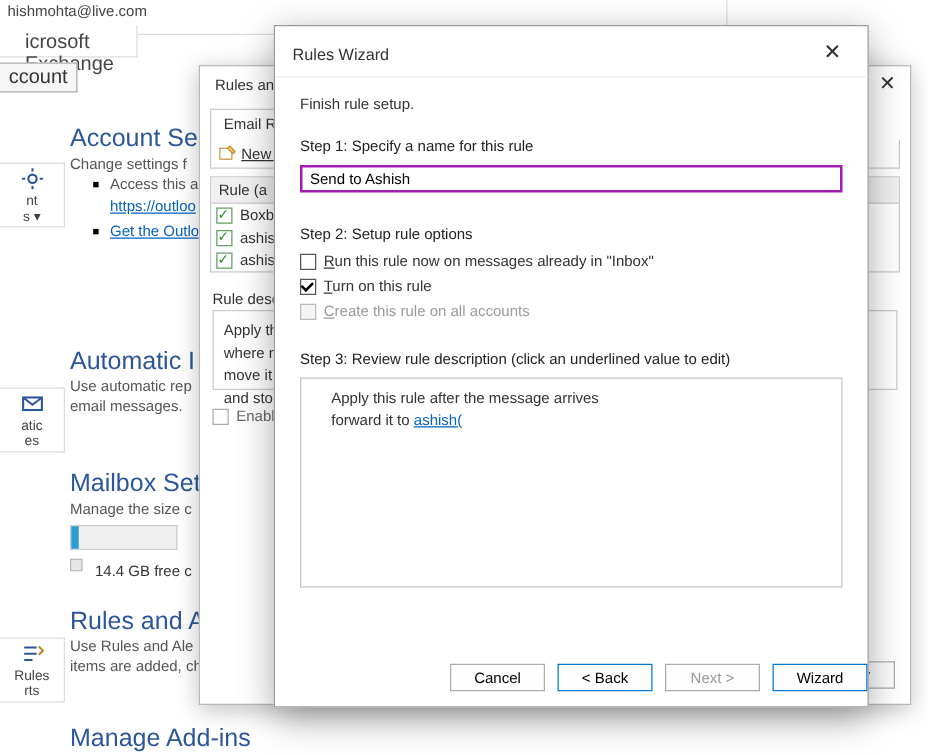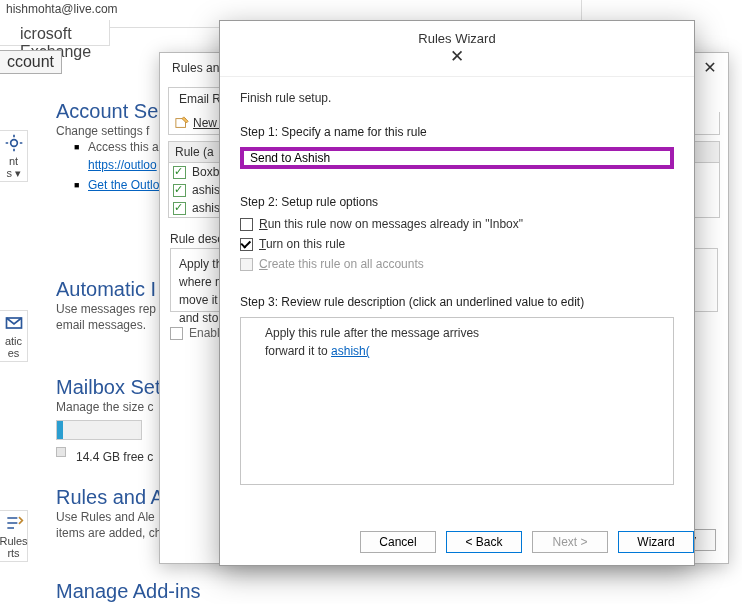--- a/index.html
+++ b/index.html
@@ -5,21 +5,21 @@
   * { box-sizing: border-box; font-family: "Segoe UI", Tahoma, sans-serif; }
   body { margin: 0; width: 742px; height: 604px; background: #fff; color: #333; font-size: 12px; overflow: hidden; position: relative; }
 
   
   .bg { position: absolute; inset: 0; }
   .bg .cell { border: 1px solid #ddd; position: absolute; background: #fff; }
   .bg .email { left: 0; top: 0; width: 582px; height: 28px; border-top: none; border-left: none; padding: 2px 6px; font-size: 12px; color: #444; }
   .bg .provider { left: 0; top: 20px; width: 110px; height: 26px; border-left: none; border-top: none; padding: 5px 20px; font-size: 16px; color: #444; background:#fff; }
   .bg .account-btn { position:absolute; left:0; top:50px; width:62px; height:24px; border:1px solid #adadad; border-left:none; background:#f6f6f6; text-align:center; line-height:22px; font-size:16px;}
   .leftcut { position:absolute; left:0; top:130px; width:40px; height:200px; }
-  .leftcut .badge { width:28px; height:52px; border:1px solid #ddd; border-left:none; background:#fff; margin-bottom:8px; display:flex; align-items:center; justify-content:center; flex-direction:column; font-size:11px; color:#444;}
+  .leftcut .badge { width:52px; height:52px; border:1px solid #ddd; border-left:none; background:#fff; margin-bottom:8px; display:flex; align-items:center; justify-content:center; flex-direction:column; font-size:11px; color:#444;}
   .leftcut .badge svg { width:20px; height:20px; margin-bottom:2px;}
   .section-title { position:absolute; color:#2b579a; font-size:20px; }
   .section-sub { position:absolute; color:#555; font-size:12px; }
   .bullet { position:absolute; color:#000; font-size:9px; }
   .link { color:#0563c1; text-decoration:underline; cursor:pointer;}
   .storage-bar { position:absolute; left:56px; top:420px; width:86px; height:20px; background:#f0f0f0; border:1px solid #ccc;}
   .storage-bar::before{content:"";position:absolute;left:0;top:0;bottom:0;width:6px;background:#2b9ed0;}
   .storage-text { position:absolute; left:76px; top:450px; font-size:12px; color:#333;}
   .square { position:absolute; left:56px; top:447px; width:10px; height:10px; background:#e6e6e6; border:1px solid #bbb;}
 
@@ -39,27 +39,27 @@
   .rule-row .chk::after{content:"✓"; position:absolute; left:0; top:-2px; font-size:11px; color:#2a8a2a;}
   .desc-label{ margin:14px 10px 2px; font-size:12px;}
   .desc-box{ margin:0 10px; border:1px solid #ccc; padding:6px 8px; font-size:12px; line-height:1.5; height:64px;}
   .enable-row{ margin:14px 10px; display:flex; align-items:center; gap:6px; font-size:12px; color:#666;}
   .enable-row .chk2{width:13px;height:13px;border:1px solid #aaa;background:#fff;}
   .apply-row{ position:absolute; right:12px; bottom:12px;}
   .btn { min-width:70px; height:22px; border:1px solid #adadad; background:#fdfdfd; font-size:12px; padding:0 14px;}
 
   
   .wizard { position:absolute; left:219px; top:20px; width:476px; height:546px; background:#fff; border:1px solid #9a9a9a; box-shadow:0 8px 28px rgba(0,0,0,0.35); z-index:10;}
-  .wizard .titlebar { display:flex; justify-content:space-between; align-items:center; padding:10px 14px 6px; font-size:13px;flex-direction:column;}
+  .wizard .titlebar { display:flex; justify-content:space-between; align-items:center; padding:10px 14px 6px; font-size:13px;}
   .wizard .titlebar .x { width:28px;height:24px; text-align:center; line-height:22px; font-size:17px; font-family:Arial; }
   .wizard hr { border:none; border-top:1px solid #eee; margin:0 0 2px 0;}
   .wizard .body { padding:6px 20px 10px;}
   .wizard .finish-line { font-size:12px; margin:6px 0 20px;}
   .step-label { font-size:12px; margin-bottom:8px; color:#222;}
-  .text-input { width:100%; height:22px; border:4px solid #a21caf; padding:2px 6px; font-family:inherit; font-size:12px; background:#fff;}
+  .text-input { width:100%; height:22px; border:2px solid #a21caf; padding:2px 6px; font-family:inherit; font-size:12px; background:#fff;}
   .opts { margin:6px 0 14px; }
   .opt-row { display:flex; align-items:center; gap:6px; font-size:12px; margin:6px 0;}
   .cb { width:13px;height:13px;border:1px solid #555;background:#fff;display:inline-flex;align-items:center;justify-content:center;font-size:11px;color:#000;}
   .cb.checked::after{content:"";width:7px;height:4px;border-left:2px solid #000;border-bottom:2px solid #000;transform:rotate(-45deg) translate(0px,-1px);}
   .cb.disabled{border-color:#bbb;background:#f4f4f4;}
   .opt-row.disabled{color:#9a9a9a;}
   .review-box { border:1px solid #c5c5c5; height:168px; padding:6px 24px; font-size:12px; line-height:1.5; margin-top:6px;}
   .wizard .btn-row { position:absolute; left:0; right:0; bottom:12px; display:flex; justify-content:flex-end; gap:10px;}
   .wbtn { width:76px; height:22px; border:1px solid #adadad; background:#fdfdfd; font-size:12px; padding:0;}
   .wbtn.primary{ border:1px solid #0078d7;}
@@ -80,21 +80,21 @@
 
   <div class="section-title" style="left:56px; top:100px;">Account Se</div>
   <div class="section-sub" style="left:56px; top:124px;">Change settings f</div>
   <div class="bullet" style="left:74px; top:142px;">■</div>
   <div class="section-sub" style="left:88px; top:140px;">Access this a</div>
   <a class="link section-sub" style="left:88px; top:158px;">https://outloo</a>
   <div class="bullet" style="left:74px; top:180px;">■</div>
   <a class="link section-sub" style="left:88px; top:178px;">Get the Outlo</a>
 
   <div class="section-title" style="left:56px; top:278px;">Automatic I</div>
-  <div class="section-sub" style="left:56px; top:302px;">Use messages rep</div>
+  <div class="section-sub" style="left:56px; top:302px;">Use automatic rep</div>
   <div class="section-sub" style="left:56px; top:318px;">email messages.</div>
 
   <div class="section-title" style="left:56px; top:376px;">Mailbox Set</div>
   <div class="section-sub" style="left:56px; top:400px;">Manage the size c</div>
   <div class="storage-bar"></div>
   <div class="square"></div>
   <div class="storage-text">14.4 GB free c</div>
 
   <div class="section-title" style="left:56px; top:486px;">Rules and A</div>
   <div class="section-sub" style="left:56px; top:510px;">Use Rules and Ale</div>

